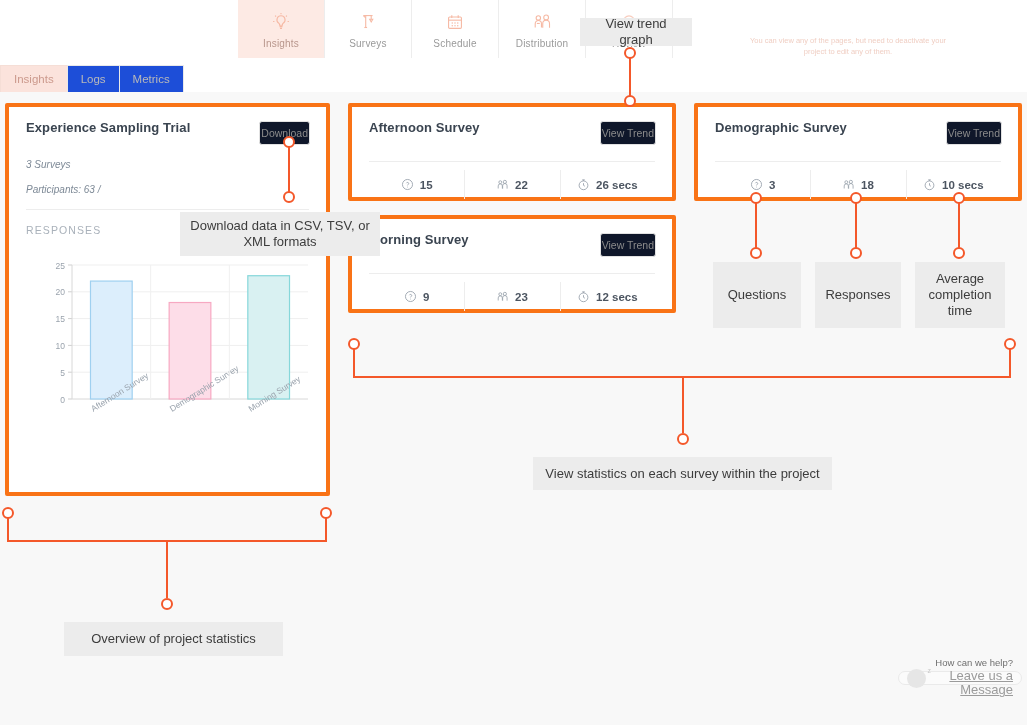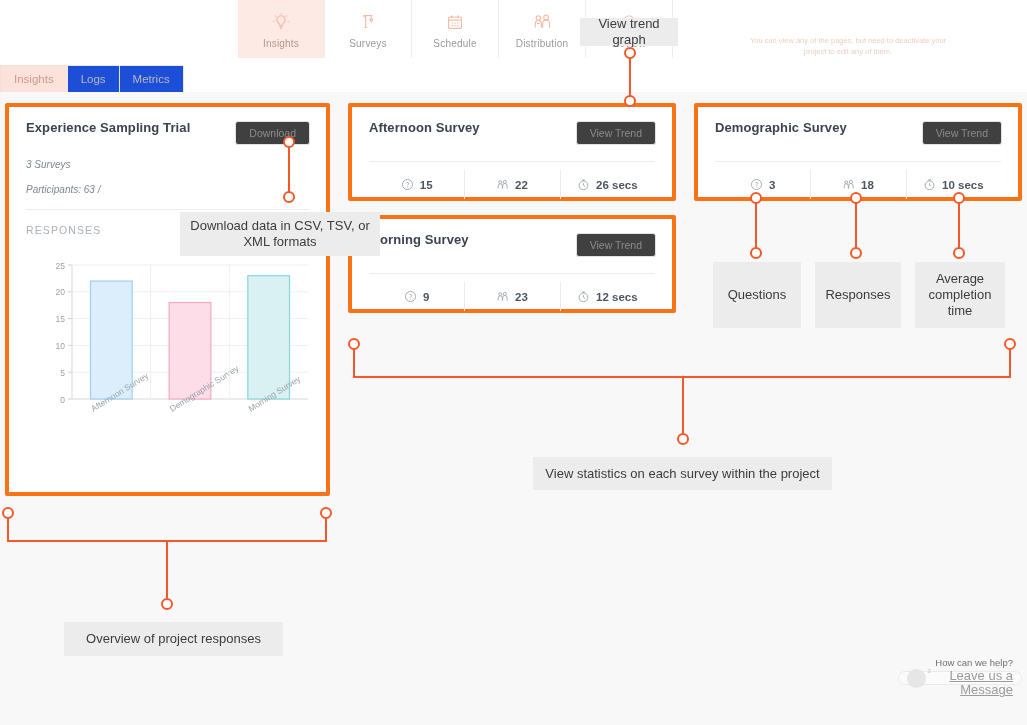--- a/index.html
+++ b/index.html
@@ -67,23 +67,23 @@
   .card-head {
     display: flex; align-items: flex-start; justify-content: space-between;
     padding: 14px 16px 0 17px;
   }
   .card-title {
     font-size: 13px; font-weight: bold; color: #3a4450; line-height: 1.15;
     letter-spacing: .1px;
   }
   #card-left .card-title { max-width: 170px; }
   .pill-btn {
-    font-size: 10.5px; color: #8b8b8b; background: #404040;
+    font-size: 10.5px; color: #8b8b8b; background: #0f172a;
     border: 1px solid #e2e2e2; border-radius: 3px;
-    padding: 5px 13px; white-space: nowrap; cursor: pointer;
+    padding: 5px 1px; white-space: nowrap; cursor: pointer;
   }
   .card-sub { padding: 0 17px; font-style: italic; }
   .card-sub .line { font-size: 10px; color: #7d8996; margin-top: 14px; }
   .divider { height: 1px; background: #ededed; margin: 14px 17px 0 17px; }
   .sect-label {
     font-size: 10.5px; color: #a9b1ba; letter-spacing: 1.1px;
     padding: 14px 17px 0 17px;
   }
 
   
@@ -106,21 +106,21 @@
   .chartwrap { position: absolute; left: 17px; top: 150px; width: 290px; height: 200px; }
   .chartwrap svg { display: block; }
 
   
   .ann {
     position: absolute; background: #ececec; color: #3c3c3c;
     font-size: 13px; line-height: 1.22; text-align: center;
     display: flex; align-items: center; justify-content: center;
     padding: 7px 10px;
   }
-  #ann-trend    { left: 580px; top: 18px;  width: 98px; height: 28px; }
+  #ann-trend    { left: 580px; top: 18px;  width: 112px; height: 28px; }
   #ann-download { left: 180px; top: 212px; width: 200px; height: 44px; }
   #ann-questions{ left: 713px; top: 262px; width: 88px;  height: 66px; }
   #ann-responses{ left: 815px; top: 262px; width: 86px;  height: 66px; }
   #ann-avgtime  { left: 915px; top: 262px; width: 90px;  height: 66px; }
   #ann-stats    { left: 533px; top: 457px; width: 299px; height: 33px; }
   #ann-overview { left: 64px;  top: 622px; width: 219px; height: 34px; }
 
   .connectors { position: absolute; left: 0; top: 0; width: 1027px; height: 725px; pointer-events: none; }
 
   
@@ -432,21 +432,21 @@
       <circle cx="167" cy="604" r="5" fill="#fff"></circle>
     </g>
   </svg>
 
   <div class="ann" id="ann-trend">View trend graph</div>
   <div class="ann" id="ann-download">Download data in CSV, TSV, or XML formats</div>
   <div class="ann" id="ann-questions">Questions</div>
   <div class="ann" id="ann-responses">Responses</div>
   <div class="ann" id="ann-avgtime">Average completion time</div>
   <div class="ann" id="ann-stats">View statistics on each survey within the project</div>
-  <div class="ann" id="ann-overview">Overview of project responses</div>
+  <div class="ann" id="ann-overview">Overview of project statistics</div>
 
   <div id="chat">
     <span class="avatar">
         <span class="zz">z</span>
       </span>
     <span class="txt">
       <span class="t1">How can we help?</span>
       <span class="t2">Leave us a Message</span>
     </span>
   </div>

